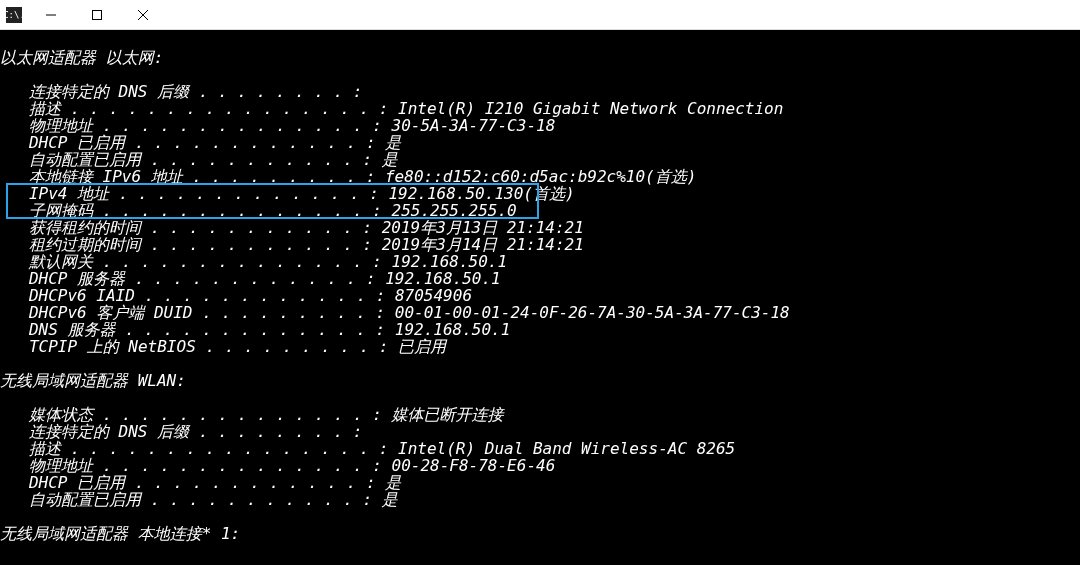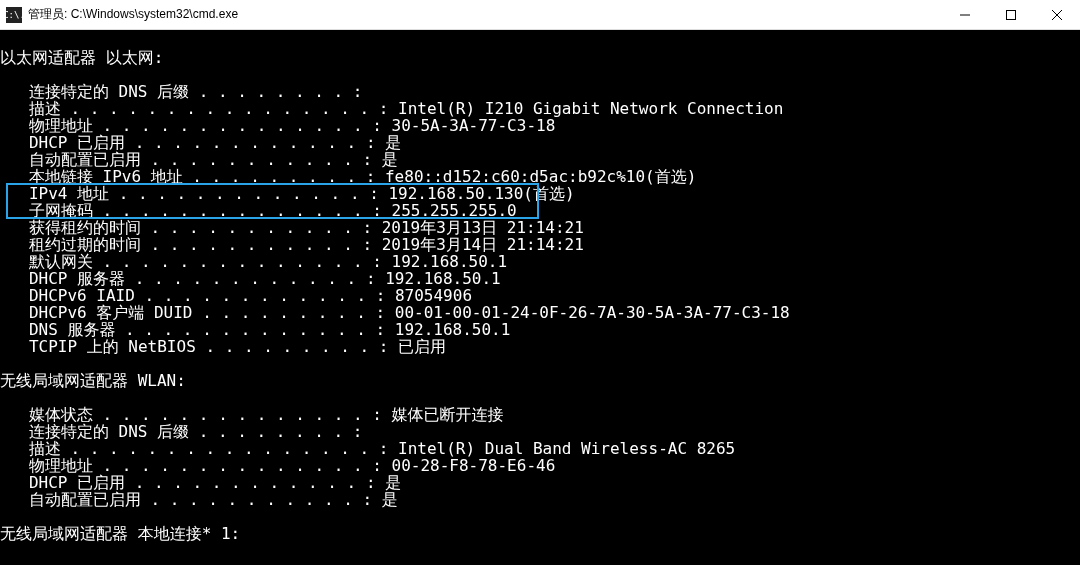--- a/index.html
+++ b/index.html
@@ -3,34 +3,33 @@
 <meta charset="utf-8">
 <style>
   * { margin: 0; padding: 0; box-sizing: border-box; }
   html, body { width: 1080px; height: 565px; overflow: hidden; font-family: "Segoe UI", Tahoma, sans-serif; background: #000; }
   .window { width: 1080px; height: 565px; background: #fff; display: flex; flex-direction: column; }
   .titlebar { height: 30px; background: #fff; display: flex; align-items: center; border-bottom: 1px solid #ddd; }
   .titlebar .icon { width: 16px; height: 16px; margin: 0 6px; background: #222; display: flex; align-items: center; justify-content: center; color: #fff; font-size: 9px; font-family: Consolas, monospace; }
   .titlebar .title { flex: 1; font-size: 12px; color: #000; white-space: nowrap; overflow: hidden; }
   .winbtn { width: 46px; height: 30px; display: flex; align-items: center; justify-content: center; color: #000; }
   .winbtn svg { width: 10px; height: 10px; }
-  .client { flex: 1; background: #000; position: relative; overflow: hidden; }
+  .client { flex: 1; background: #000; position: relative; overflow: hidden; font-style: italic; }
   .term { position: absolute; inset: 0; color: #fff; font-family: "NSimSun","SimSun","MS Gothic",Consolas,monospace; font-size: 16px; line-height: 17px; white-space: pre; padding-top: 2px; }
   .term .row { height: 17px; }
   .highlight-box { position: absolute; border: 2px solid #2aa3e8; pointer-events: none; }
 </style>
 </head>
 <body>
 
 <div class="window">
   <div class="titlebar">
     <div class="icon">
         <span>C:\.</span>
       </div>
-    <div class="title">管理员: C:\Windows\system32\cmd.exe</div>
     <div class="winbtn">
       <svg viewBox="0 0 10 10">
           <line x1="0" y1="5" x2="10" y2="5" stroke="#000" stroke-width="1"></line>
         </svg>
     </div>
     <div class="winbtn">
       <svg viewBox="0 0 10 10">
           <rect x="0.5" y="0.5" width="9" height="9" fill="none" stroke="#000" stroke-width="1"></rect>
         </svg>
     </div>

